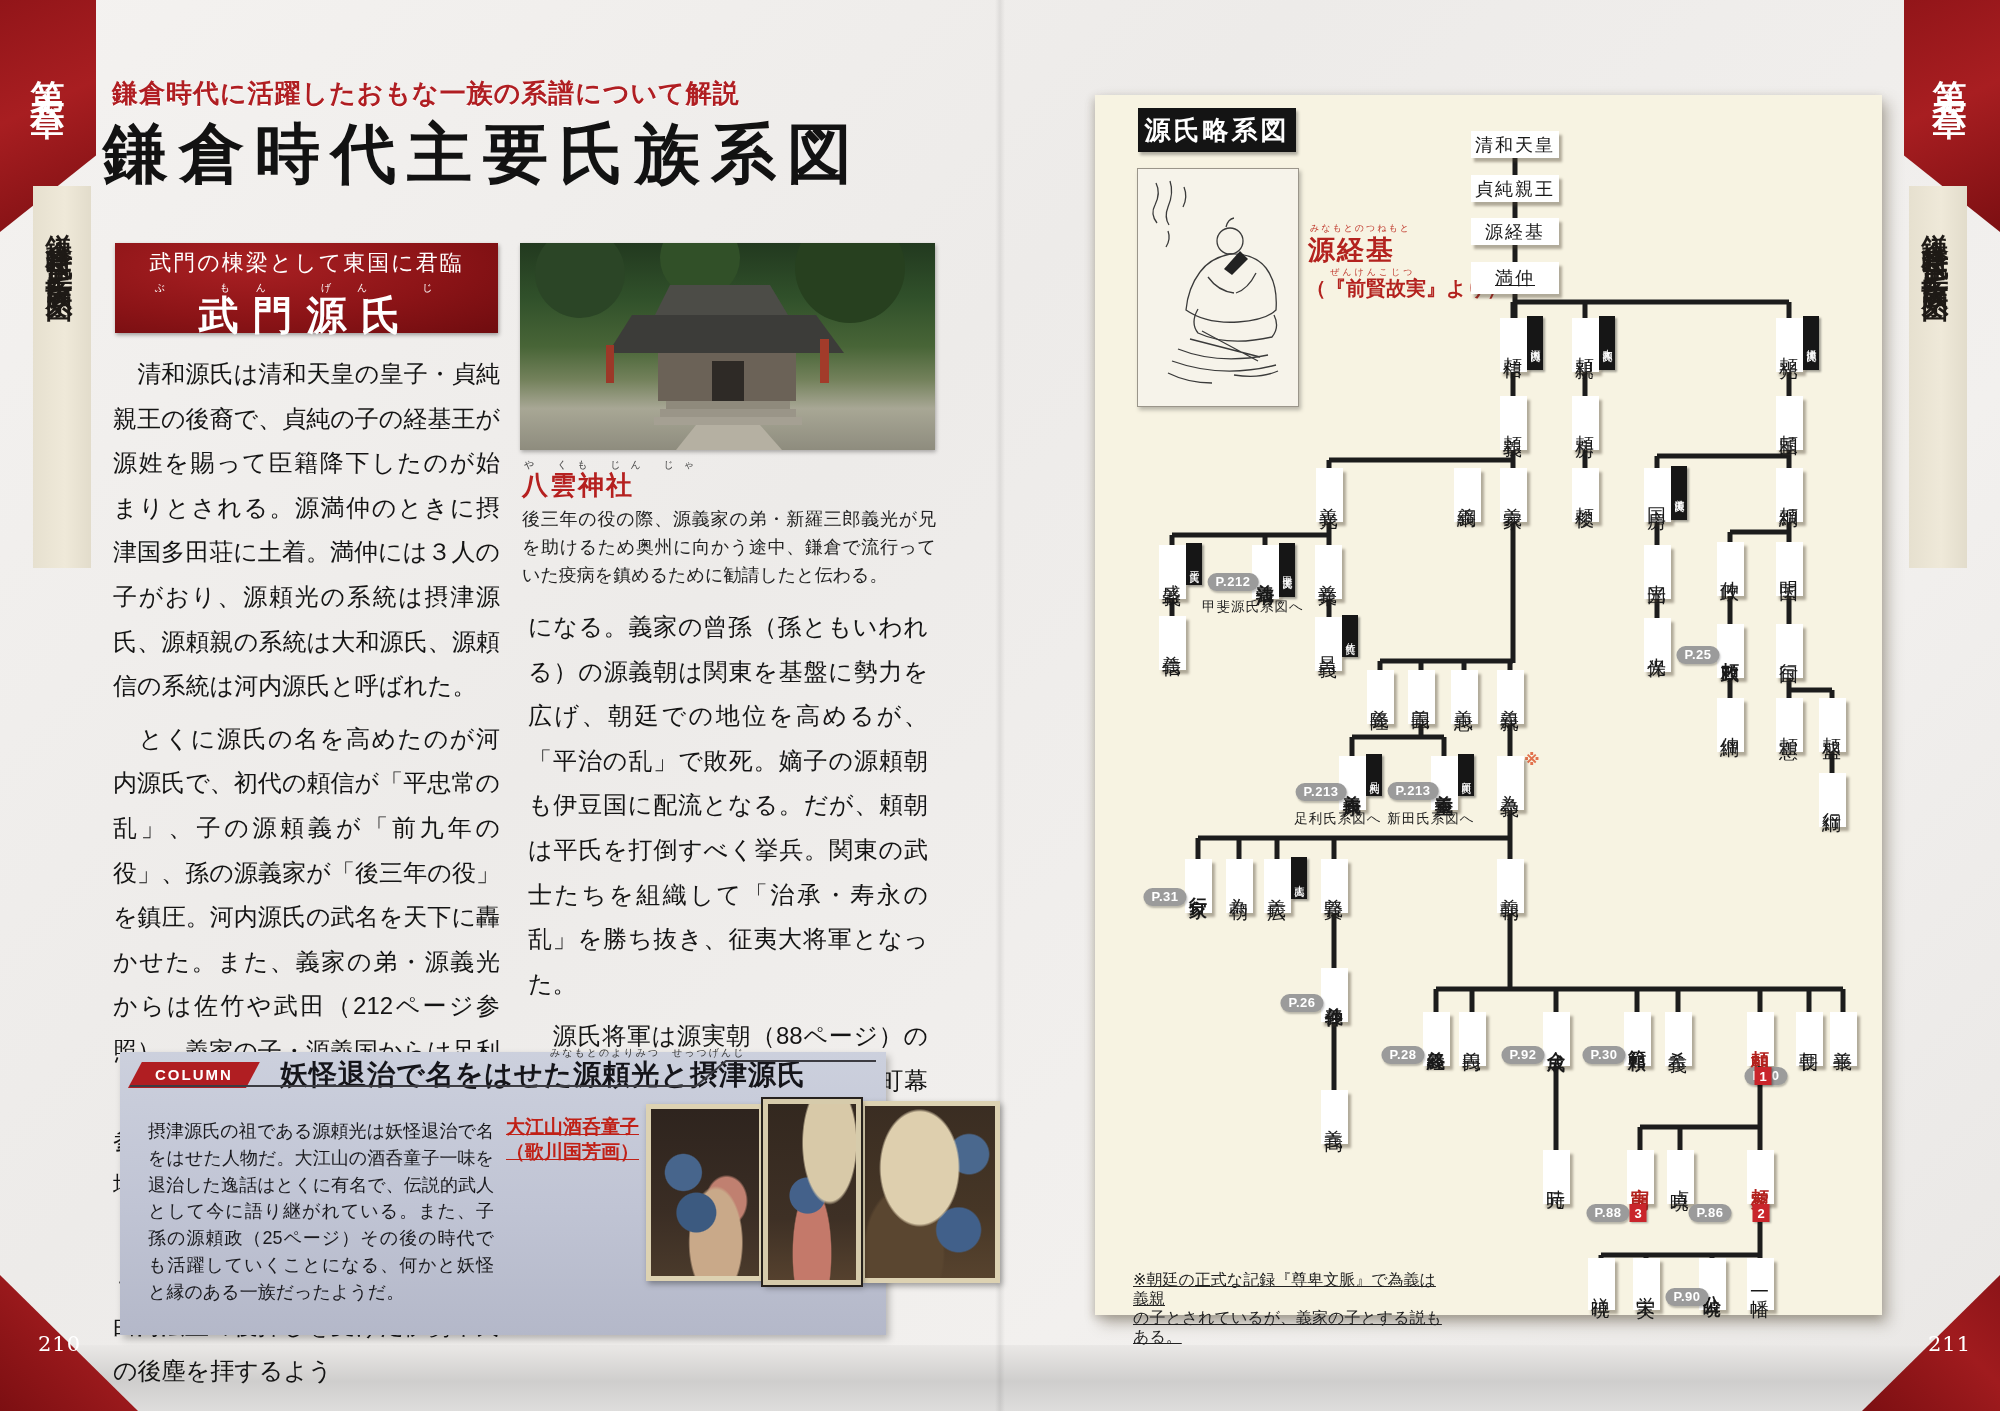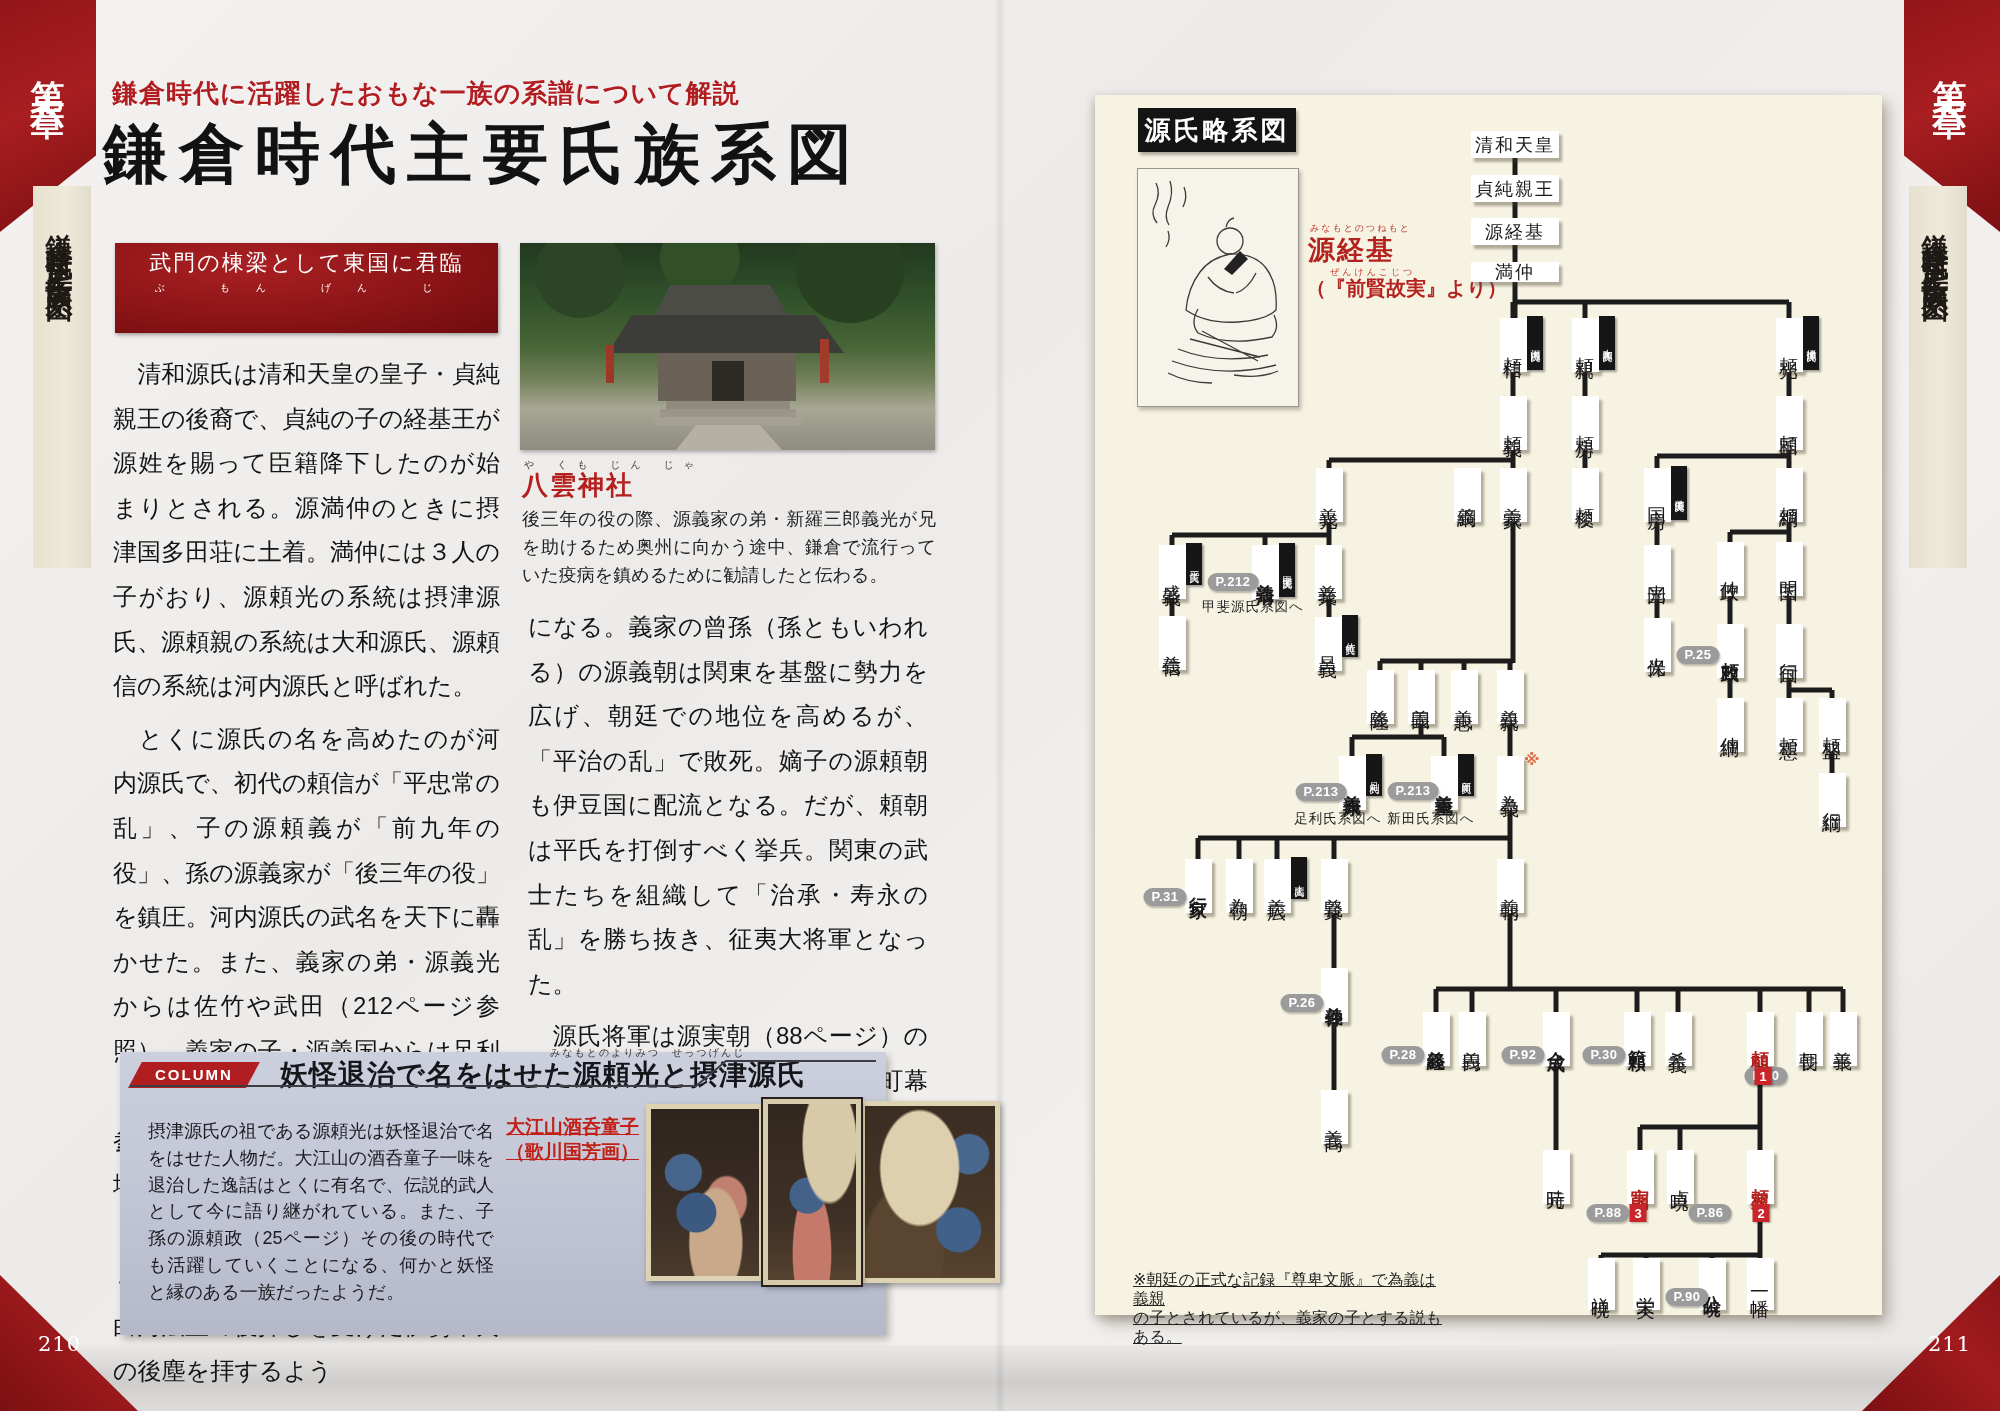--- a/index.html
+++ b/index.html
@@ -215,21 +215,21 @@
   <div class="abs serif" id="portrait-title">源経基</div>
   <div class="abs" id="portrait-sub-furi">ぜんけんこじつ</div>
   <div class="abs serif" id="portrait-sub">（『前賢故実』より）</div>
   <div class="abs pre" id="tree-footnote">※朝廷の正式な記録『尊卑文脈』で為義は義親
 の子とされているが、義家の子とする説もある。</div>
   <div class="abs" id="tree-asterisk">※</div>
   <div id="tree-layer">
       <div class="tnode h" style="left: 1471px; top: 131px; width: 88px; height: 27px;">清和天皇</div>
       <div class="tnode h" style="left: 1471px; top: 175px; width: 88px; height: 27px;">貞純親王</div>
       <div class="tnode h" style="left: 1471px; top: 218px; width: 88px; height: 27px;">源経基</div>
-      <div class="tnode h" style="left: 1471px; top: 262px; width: 88px; height: 20px;">満仲</div>
+      <div class="tnode h" style="left: 1471px; top: 262px; width: 88px; height: 32px; text-decoration: underline;">満仲</div>
       <div class="tnode" style="left: 1499.5px; top: 318px; width: 27px; height: 54px;">頼信</div>
       <div class="tnode" style="left: 1571.5px; top: 318px; width: 27px; height: 54px;">頼親</div>
       <div class="tnode" style="left: 1775.5px; top: 318px; width: 27px; height: 54px;">頼光</div>
       <div class="tnode" style="left: 1499.5px; top: 396px; width: 27px; height: 54px;">頼義</div>
       <div class="tnode" style="left: 1571.5px; top: 396px; width: 27px; height: 54px;">頼房</div>
       <div class="tnode" style="left: 1775.5px; top: 396px; width: 27px; height: 54px;">頼国</div>
       <div class="tnode" style="left: 1315.5px; top: 468px; width: 27px; height: 54px;">義光</div>
       <div class="tnode" style="left: 1453.5px; top: 468px; width: 27px; height: 54px;">義綱</div>
       <div class="tnode" style="left: 1499.5px; top: 468px; width: 27px; height: 54px;">義家</div>
       <div class="tnode" style="left: 1571.5px; top: 468px; width: 27px; height: 54px;">頼俊</div>
@@ -310,20 +310,21 @@
       <div class="goto" style="left: 1338px; top: 819px;">足利氏系図へ</div>
       <div class="goto" style="left: 1431px; top: 819px;">新田氏系図へ</div>
     </div>
 
   <div class="abs serif" id="kicker">鎌倉時代に活躍したおもな一族の系譜について解説</div>
   <div class="abs serif" id="main-title">鎌倉時代主要氏族系図</div>
 
   <div class="abs" id="feature-box">
     <div id="feature-sub">武門の棟梁として東国に君臨</div>
     <div id="feature-furi">ぶ もん げん じ</div>
+    <div class="serif" id="feature-title">武門源氏</div>
   </div>
 
   <div class="abs bodycol" id="body-col1">
     <p>　清和源氏は清和天皇の皇子・貞純親王の後裔で、貞純の子の経基王が源姓を賜って臣籍降下したのが始まりとされる。源満仲のときに摂津国多田荘に土着。満仲には３人の子がおり、源頼光の系統は摂津源氏、源頼親の系統は大和源氏、源頼信の系統は河内源氏と呼ばれた。</p>
     <p>　とくに源氏の名を高めたのが河内源氏で、初代の頼信が「平忠常の乱」、子の源頼義が「前九年の役」、孫の源義家が「後三年の役」を鎮圧。河内源氏の武名を天下に轟かせた。また、義家の弟・源義光からは佐竹や武田（212ページ参照）、義家の子・源義国からは足利（212ページ）や新田（213ページ参照）など、さまざまな分流が各地で発展を遂げていった。</p>
     <p>　しかし、河内源氏は内紛が多く、義家が没すると急速に衰退。白河法皇の後押しを受けた伊勢平氏の後塵を拝するよう</p>
   </div>
 
   <div class="abs" id="shrine-photo">
     <svg width="415" height="207" viewBox="0 0 415 207">

